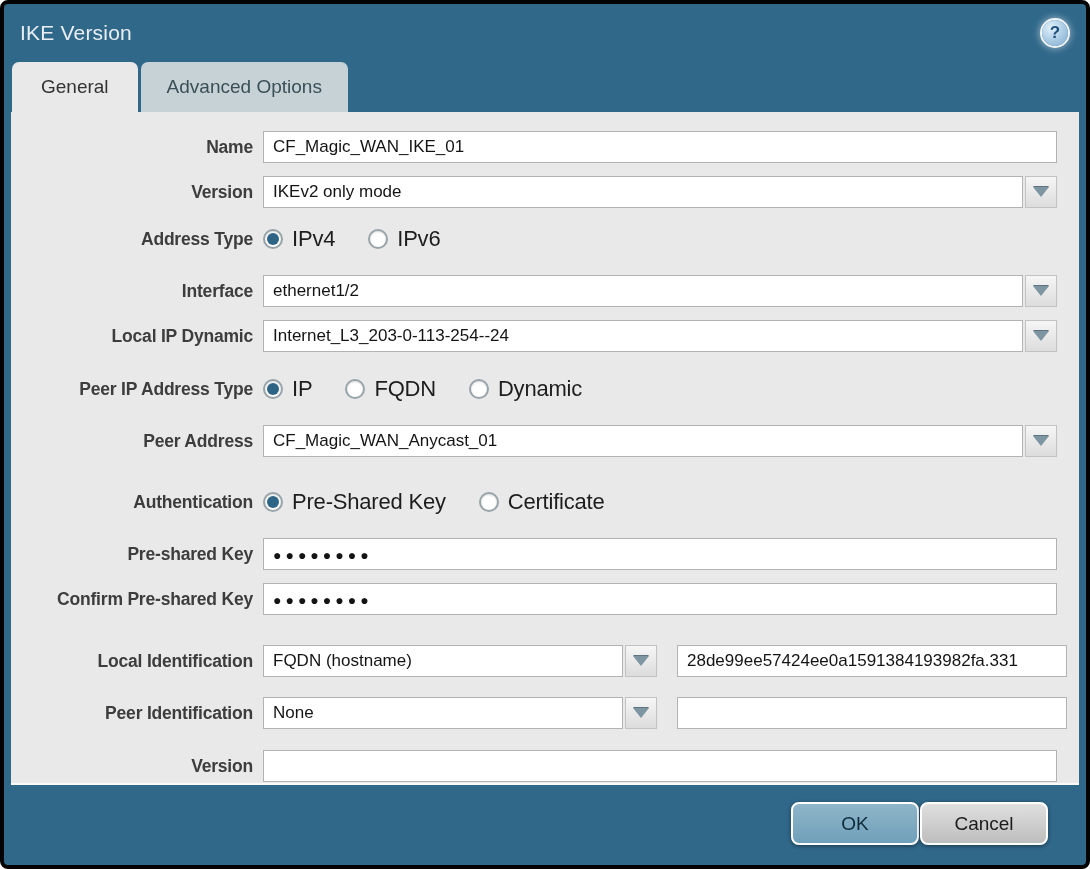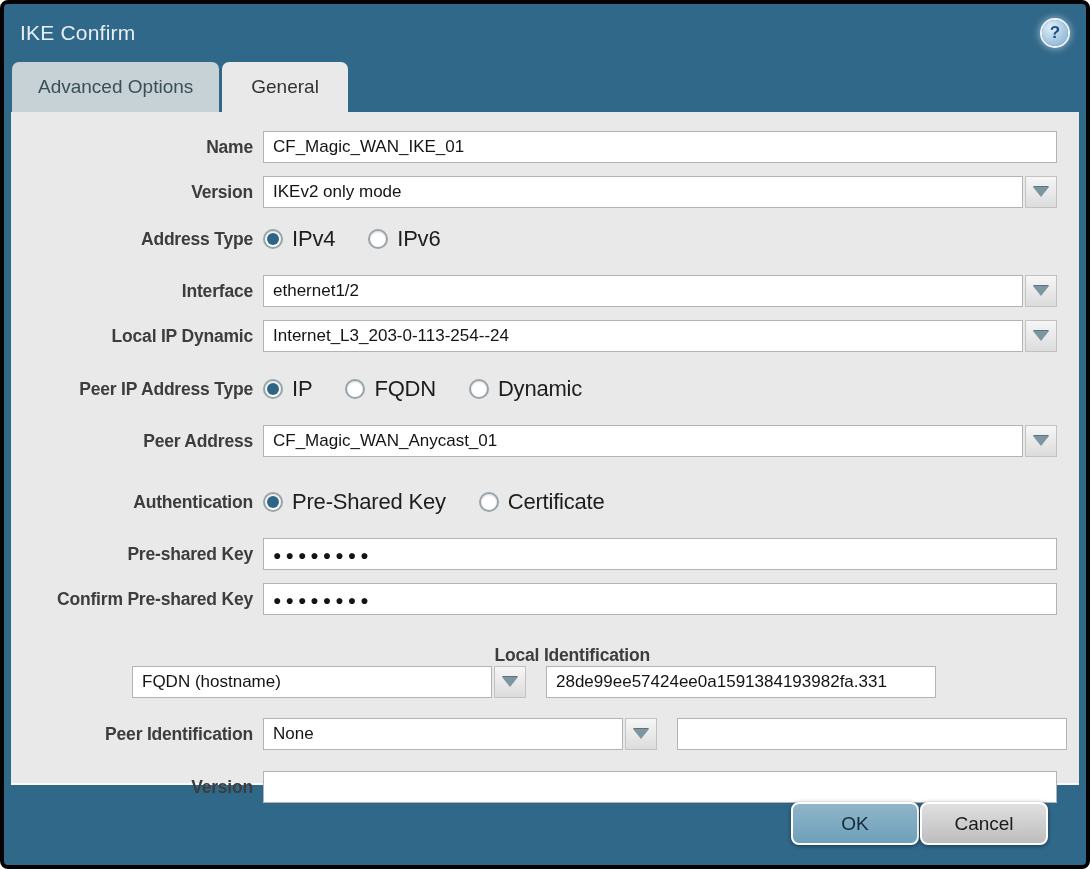--- a/index.html
+++ b/index.html
@@ -51,21 +51,21 @@
     height: 673px;
     background: #e9e9e9;
     border-bottom: 2px solid #fafafa;
     padding: 19px 22px 0 0;
   }
 
   .row { display: flex; align-items: center; }
   .row.mb13 { margin-bottom: 13px; }
   .row.mb14 { margin-bottom: 30px; }
   .row.mb16 { margin-bottom: 16px; }
-  .row.mb20 { margin-bottom: 20px; flex-direction: column; }
+  .row.mb20 { margin-bottom: 20px; }
   .row.mb21 { margin-bottom: 21px; }
   .row.mb22 { margin-bottom: 22px; }
 
   .lbl {
     flex: none; width: 252px;
     padding-right: 10px;
     text-align: right;
     font-size: 17.5px; color: #3d3d3d;
     letter-spacing: -0.2px;
     white-space: nowrap;
@@ -129,30 +129,30 @@
   }
   .btn.ok     { background: linear-gradient(#8fb5c9, #6fa0ba); color: #0f2b3c; }
   .btn.cancel { background: linear-gradient(#e0e0e0, #bdbdbd); color: #1b1b1b; }
 </style>
 </head>
 <body>
 
 <div class="dialog">
 
   <div class="titlebar">
-    <span class="title">IKE Confirm</span>
+    <span class="title">IKE Version</span>
     <span class="help">?</span>
   </div>
 
   <div class="tabs">
+    <div class="tab active">
+      <span>General</span>
+    </div>
     <div class="tab inactive">
       <span>Advanced Options</span>
-    </div>
-    <div class="tab active">
-      <span>General</span>
     </div>
   </div>
 
   <div class="panel">
 
     <div class="row mb13">
       <span class="lbl">Name</span>
       <div class="field">
         <input class="ti" type="text" value="CF_Magic_WAN_IKE_01" style="">
       </div>

